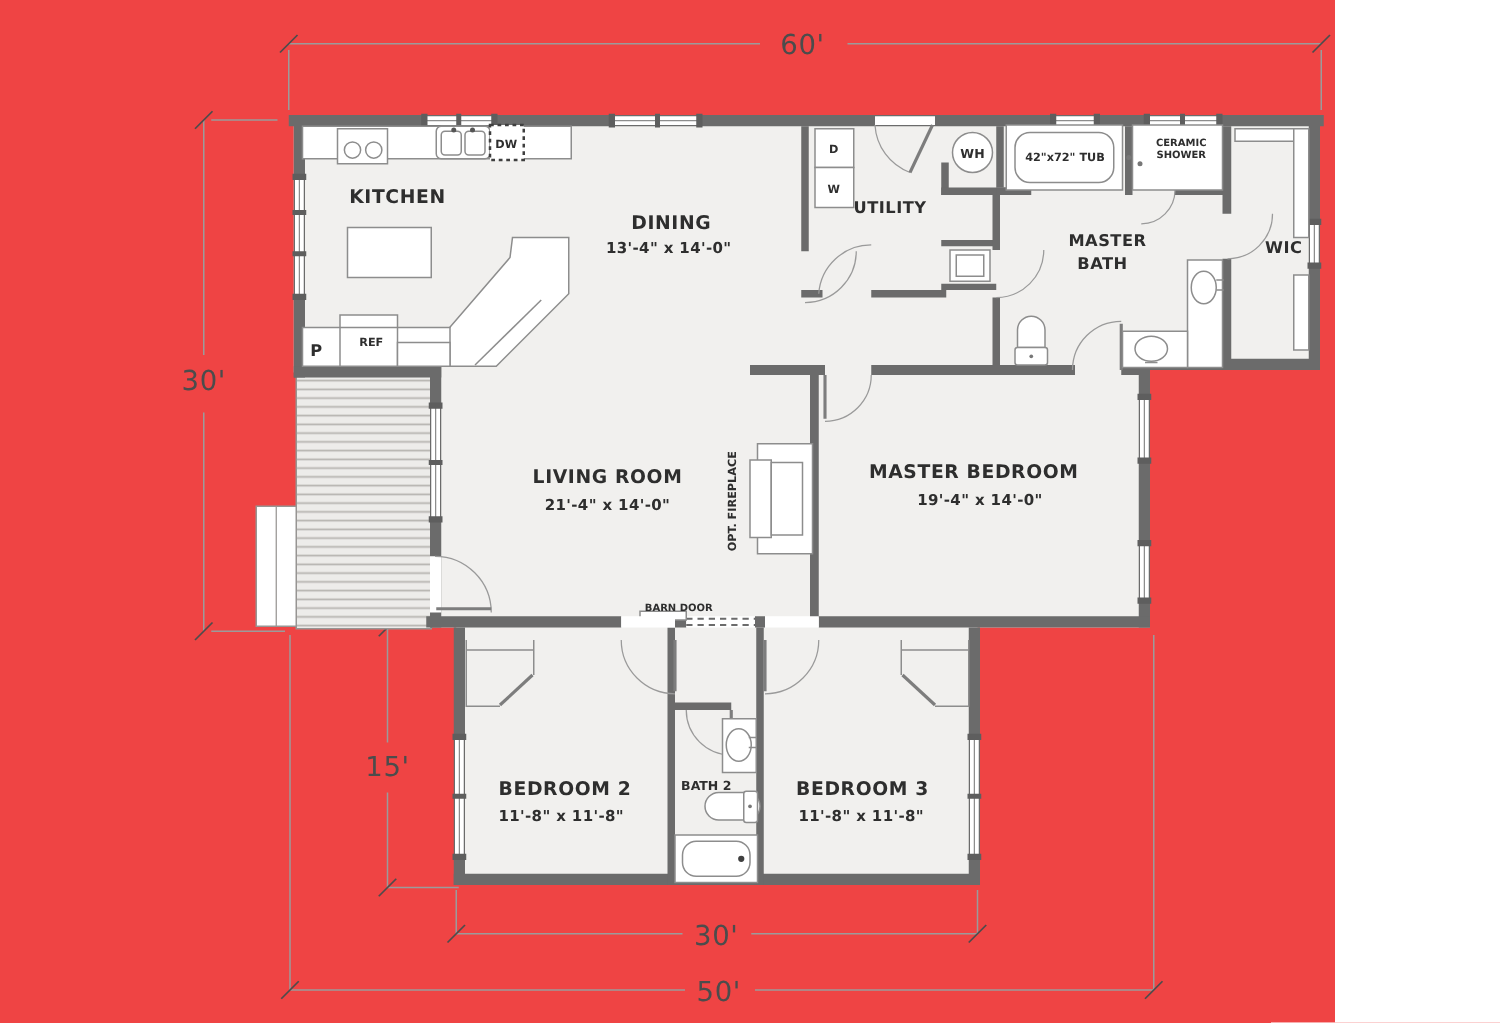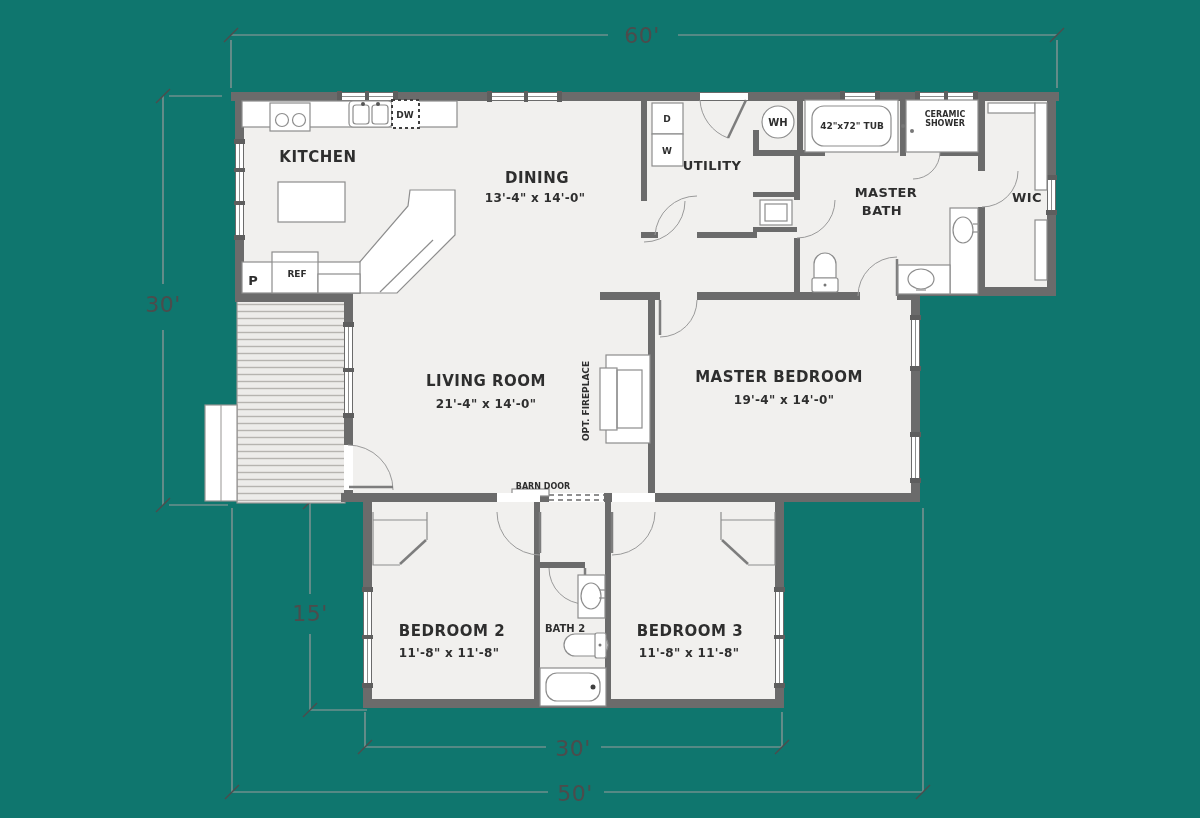--- a/index.html
+++ b/index.html
@@ -1,16 +1,16 @@
 <!DOCTYPE html>
 <html><head>
 <meta charset="utf-8">
 <style>
   html,body{margin:0;padding:0;background:#ffffff;}
-  .stage{width:1200px;height:818px;position:relative;background:#0f766e;}
+  .stage{width:1068px;height:818px;position:relative;background:#ef4444;}
   svg{display:block;}
   text{font-family:"DejaVu Sans","Liberation Sans",sans-serif;fill:#2e2e2e;}
   .room{font-size:15px;font-weight:600;letter-spacing:.5px;}
   .room-sm{font-size:13px;font-weight:600;letter-spacing:.4px;}
   .size{font-size:12px;font-weight:600;letter-spacing:.3px;}
   .fix{font-size:10px;font-weight:600;}
   .fix-sm{font-size:9px;font-weight:600;}
   .tiny{font-size:8px;font-weight:600;}
   .dim{font-size:22px;font-weight:400;fill:#4c4c4c;letter-spacing:.5px;}
   .wall{fill:#6b6b6b;}

